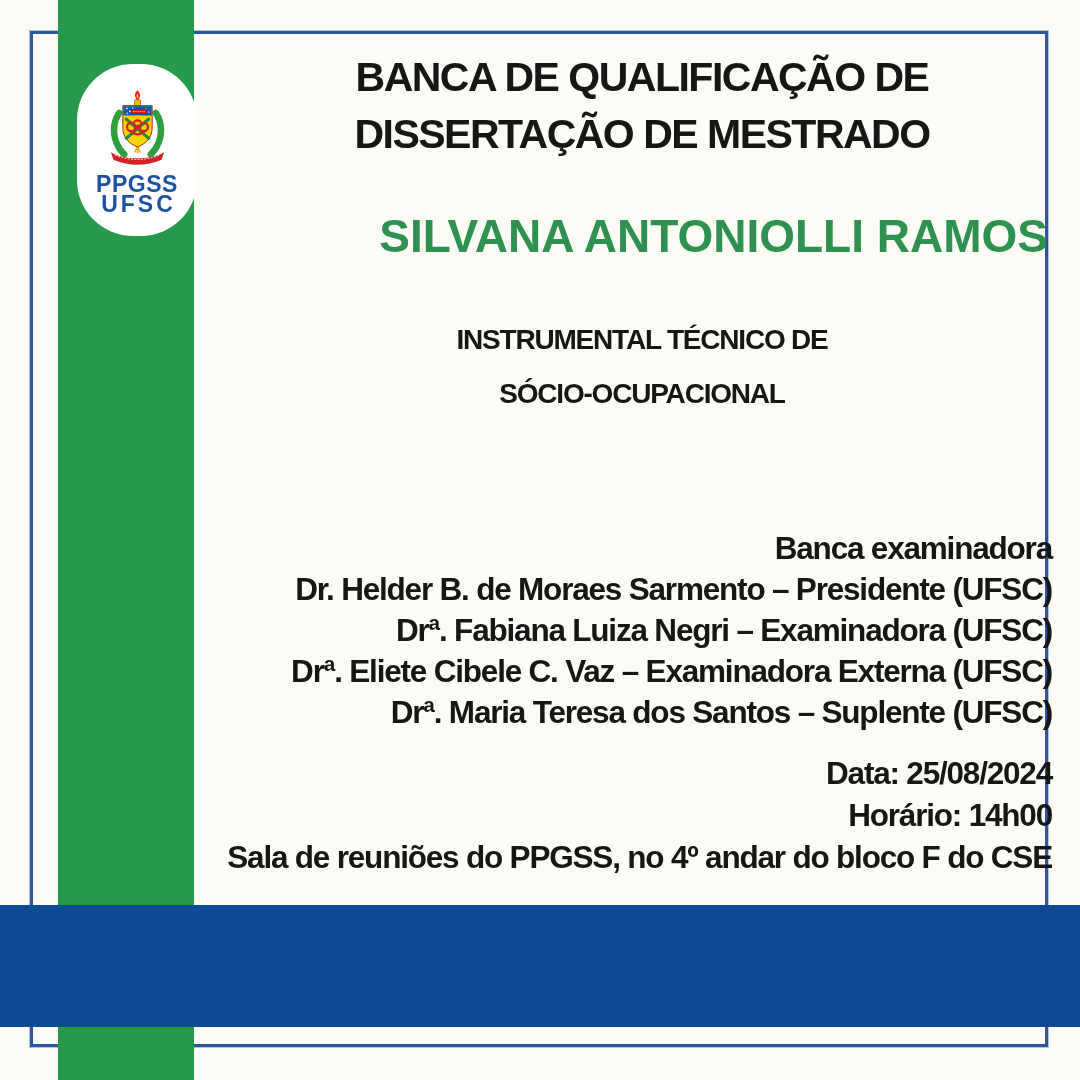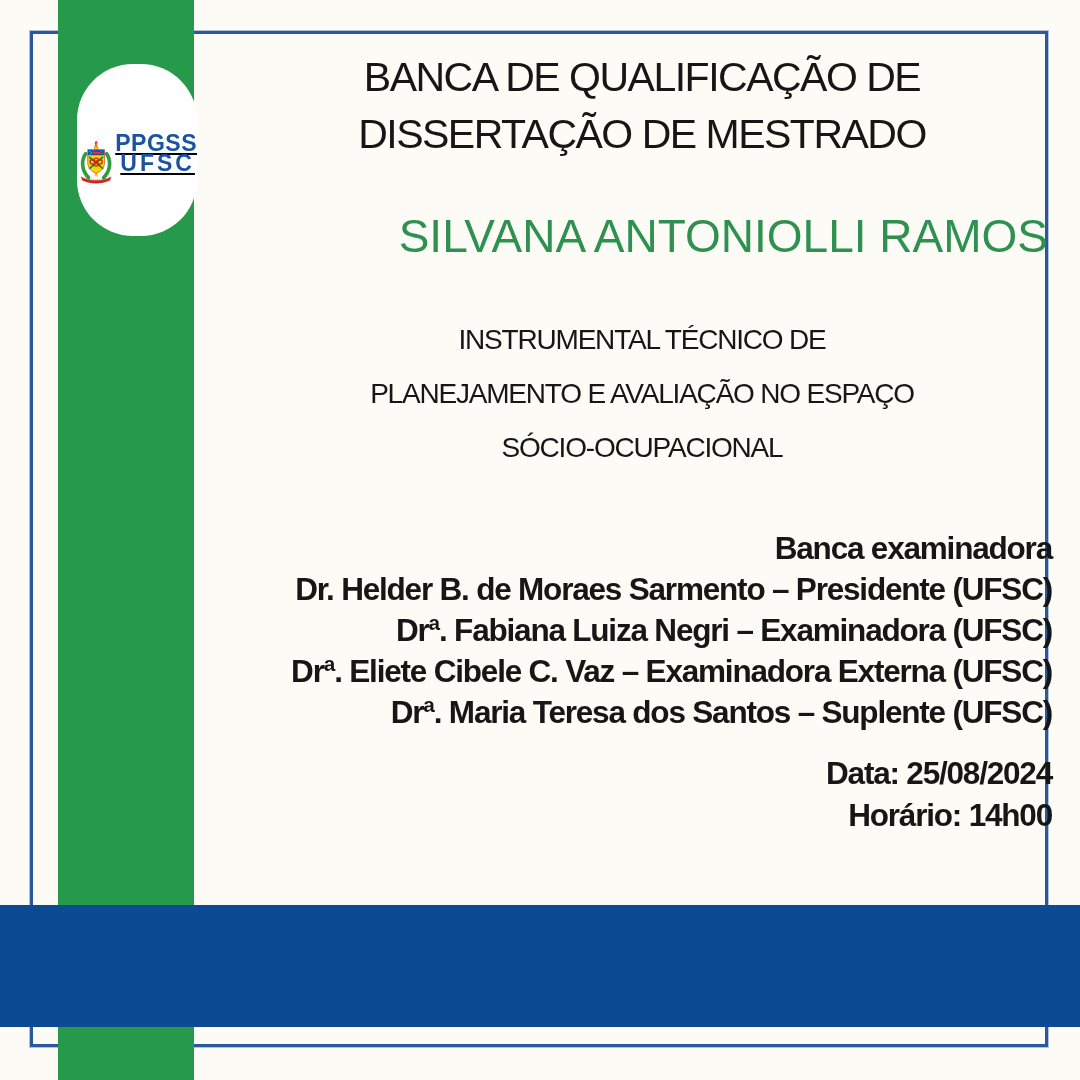--- a/index.html
+++ b/index.html
@@ -32,33 +32,33 @@
   }
   .blue-band{
     position:absolute;left:0;top:905px;width:1080px;height:122px;
     background:var(--blue-band);
     z-index:4;
   }
   .logo-pill{
     position:absolute;left:77px;top:64px;width:120px;height:172px;
     background:#ffffff;border-radius:56px;
     z-index:3;
-    display:flex;flex-direction:row;align-items:center;text-decoration:underline;
+    display:flex;flex-direction:column;align-items:center;
   }
   .logo-pill svg{margin-top:25px;display:block;}
   .logo-text{
     margin-top:5px;text-align:center;
     color:var(--logo-blue);font-weight:bold;
     font-size:23px;line-height:20px;
   }
   .logo-text .program{letter-spacing:0.5px;}
   .logo-text .university{letter-spacing:3px;margin-left:3px;}
   .center-col{
     position:absolute;left:236px;width:812px;
-    text-align:center;font-weight:normal;color:var(--text-black);
+    text-align:center;font-weight:bold;color:var(--text-black);
     z-index:3;
   }
   .headline{top:49px;font-size:41px;line-height:57px;letter-spacing:-1.5px;}
   .student{top:206px;font-size:46px;line-height:60px;letter-spacing:0;color:var(--name-green);text-align:right;}
   .work-title{top:313px;font-size:28px;line-height:54px;letter-spacing:-1.2px;}
   .left-col{
     position:absolute;left:207px;width:845px;
     text-align:right;font-weight:bold;color:var(--text-black);
     z-index:3;letter-spacing:-1.2px;
   }
@@ -121,32 +121,32 @@
 
   <div class="center-col headline">
     <div>BANCA DE QUALIFICAÇÃO DE</div>
     <div>DISSERTAÇÃO DE MESTRADO</div>
   </div>
 
   <div class="center-col student">SILVANA ANTONIOLLI RAMOS</div>
 
   <div class="center-col work-title">
     <div>INSTRUMENTAL TÉCNICO DE</div>
-    <div>PLANEJAMENTO E AVALIAÇÃO NO ESPAÇO</div>
     <div>SÓCIO-OCUPACIONAL</div>
   </div>
 
   <div class="left-col committee">
     <div>Banca examinadora</div>
     <div>Dr. Helder B. de Moraes Sarmento – Presidente (UFSC)</div>
     <div>Drª. Fabiana Luiza Negri – Examinadora (UFSC)</div>
     <div>Drª. Eliete Cibele C. Vaz – Examinadora Externa (UFSC)</div>
     <div>Drª. Maria Teresa dos Santos – Suplente (UFSC)</div>
   </div>
 
   <div class="left-col details">
     <div>Data: 25/08/2024</div>
     <div>Horário: 14h00</div>
+    <div>Sala de reuniões do PPGSS, no 4º andar do bloco F do CSE</div>
   </div>
 
   <div class="blue-band"></div>
 
 </div>
 
 </body></html>

